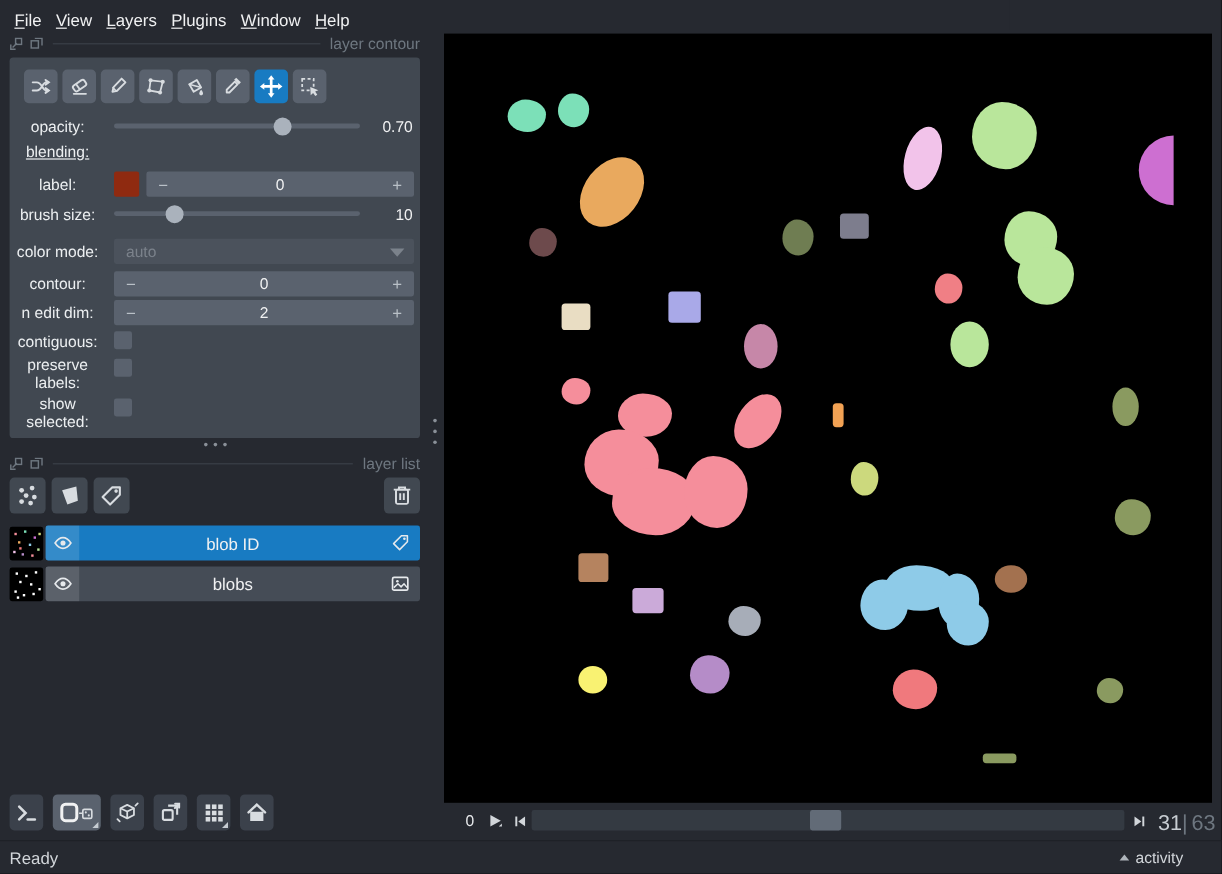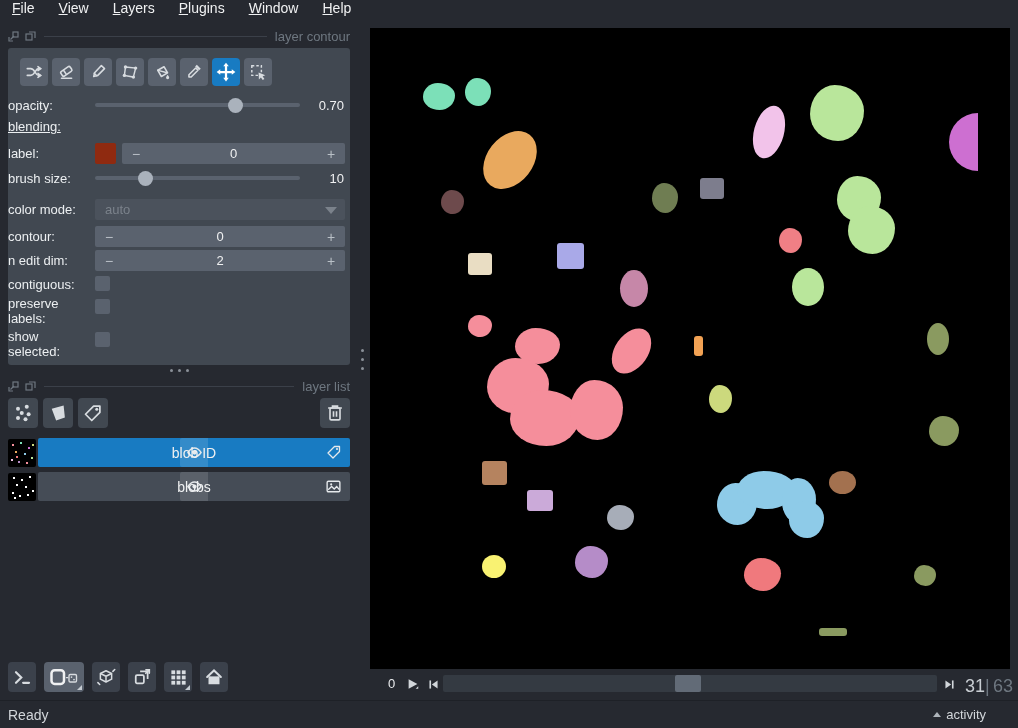--- a/index.html
+++ b/index.html
@@ -1,36 +1,36 @@
 <!DOCTYPE html>
 <html><head>
 <meta charset="utf-8">
 <style>
   * { margin:0; padding:0; box-sizing:border-box; }
   html,body { width:1018px; height:728px; overflow:hidden; }
   body { background:#262930; font-family:"Liberation Sans", sans-serif; color:#f0f1f2; position:relative; }
 
   
-  .menubar { position:absolute; left:0; top:0; width:841px; height:25px; display:flex; align-items:flex-start; padding-left:12px; gap:24px; background:#262930; }
+  .menubar { position:absolute; left:0; top:0; width:841px; height:25px; display:flex; align-items:flex-end; padding-left:12px; gap:12px; background:#262930; }
   .menu-item { font-size:14px; color:#f0f1f2; cursor:default; display:inline-block; }
   .menu-item::first-letter { text-decoration:underline; }
 
   
   .dock-header { position:absolute; left:8px; width:342px; height:16px; display:flex; align-items:center; }
   .dock-header .hbtn { width:11px; height:11px; margin-right:6px; display:inline-flex; align-items:center; justify-content:center; }
   .dock-header .hline { flex:1; height:1px; background:#3b4049; margin:0 8px 0 2px; }
   .dock-header .htitle { font-size:13px; color:#6e7780; white-space:nowrap; }
 
   
   .controls-panel { position:absolute; left:8px; top:48px; width:342px; height:317px; background:#414851; border-radius:3px; }
   .tools-row { position:absolute; left:12px; top:10px; display:flex; gap:4px; }
   .tool-btn { width:28px; height:28px; background:#5a626e; border-radius:4px; display:flex; align-items:center; justify-content:center; }
   .tool-btn.sel { background:#187bc2; }
   .crow { position:absolute; left:0; width:100%; }
-  .crow .clabel { position:absolute; left:0; width:80px; text-align:left; font-size:13px; color:#eceff1; white-space:pre-line; line-height:15px; }
+  .crow .clabel { position:absolute; left:0; width:80px; text-align:center; font-size:13px; color:#eceff1; white-space:pre-line; line-height:15px; }
   .slider { position:absolute; left:87px; width:205px; height:16px; }
   .slider .track { position:absolute; left:0; right:0; top:6px; height:4px; background:#5a626e; border-radius:2px; }
   .slider .handle { position:absolute; top:0.5px; width:15px; height:15px; border-radius:50%; background:#aab2bc; }
   .cvalue { position:absolute; right:6px; font-size:13px; color:#f0f1f2; }
   .combo { position:absolute; left:87px; width:250px; height:21px; background:#5a626e; border-radius:2px; display:flex; align-items:center; padding:0 10px; font-size:13px; }
   .combo .arrow { position:absolute; right:8px; top:8px; width:0; height:0; border-left:6px solid transparent; border-right:6px solid transparent; border-top:7px solid #c6ccd2; }
   .combo.disabled { background:#4b525c; color:#7b828b; }
   .combo.disabled .arrow { border-top-color:#7b828b; }
   .swatch { position:absolute; left:87px; width:21px; height:21px; border-radius:2px; }
   .spin { position:absolute; height:21px; background:#5a626e; border-radius:2px; display:flex; align-items:center; justify-content:space-between; padding:0 8px; font-size:13px; }
@@ -40,21 +40,21 @@
   .split-dots { position:absolute; left:8px; width:342px; display:flex; justify-content:center; gap:5px; }
   .split-dots i, .vdots i { width:3px; height:3px; border-radius:50%; background:#8a9098; display:block; }
   .vdots { position:absolute; left:361px; top:349px; display:flex; flex-direction:column; gap:6px; }
 
   
   .ll-buttons { position:absolute; left:8px; top:398px; width:342px; height:30px; }
   .ll-btn { position:absolute; top:0; width:30px; height:30px; background:#414851; border-radius:4px; display:flex; align-items:center; justify-content:center; }
   .layer-row-wrap { position:absolute; left:8px; width:342px; height:29px; display:flex; }
   .thumb { width:28px; height:28px; background:#000; border-radius:2px; margin-right:2px; position:relative; overflow:hidden; flex:none; align-self:center; }
   .thumb i { position:absolute; width:2px; height:2px; }
-  .layer-row { flex:1; height:29px; border-radius:2px; background:#454c56; display:flex; align-items:center; position:relative;justify-content:center; }
+  .layer-row { flex:1; height:29px; border-radius:2px; background:#454c56; display:flex; align-items:center; position:relative; }
   .layer-row.sel { background:#187bc2; }
   .eye-btn { width:28px; height:29px; border-radius:2px 0 0 2px; background:rgba(255,255,255,0.12); display:flex; align-items:center; justify-content:center; flex:none; }
   .layer-name { position:absolute; left:0; right:0; text-align:center; font-size:14px; color:#f0f1f2; }
   .type-icon { position:absolute; right:8px; top:6px; }
 
   
   .viewer-buttons { position:absolute; left:8px; top:662px; height:30px; display:flex; gap:8px; }
   .vbtn { width:28px; height:30px; background:#3b414b; border-radius:4px; display:flex; align-items:center; justify-content:center; position:relative; }
   .vbtn.wide { width:40px; background:#5a626e; }
   .vbtn.corner::after { content:""; position:absolute; right:2px; bottom:2px; border-left:5px solid transparent; border-bottom:5px solid #c6ccd2; width:0; height:0; }

